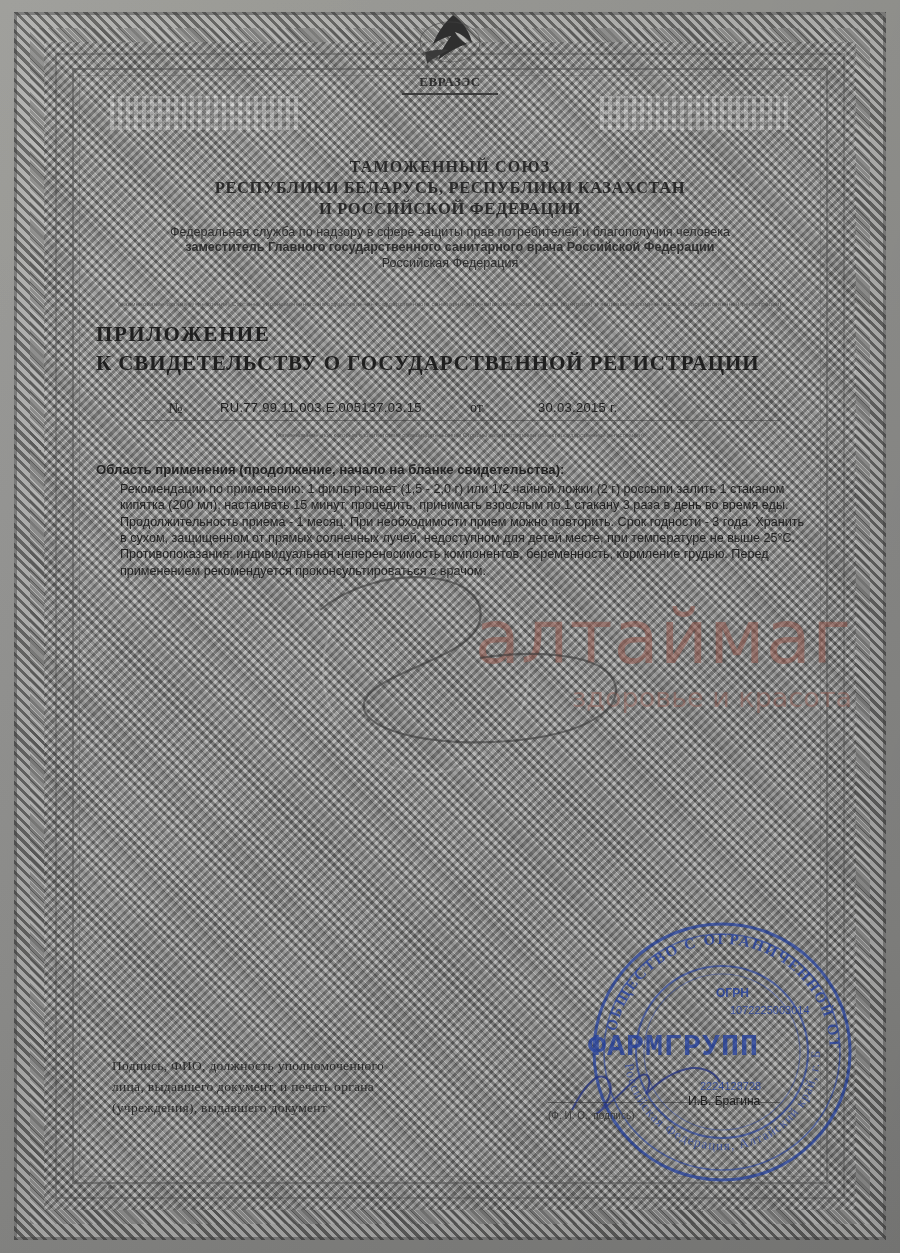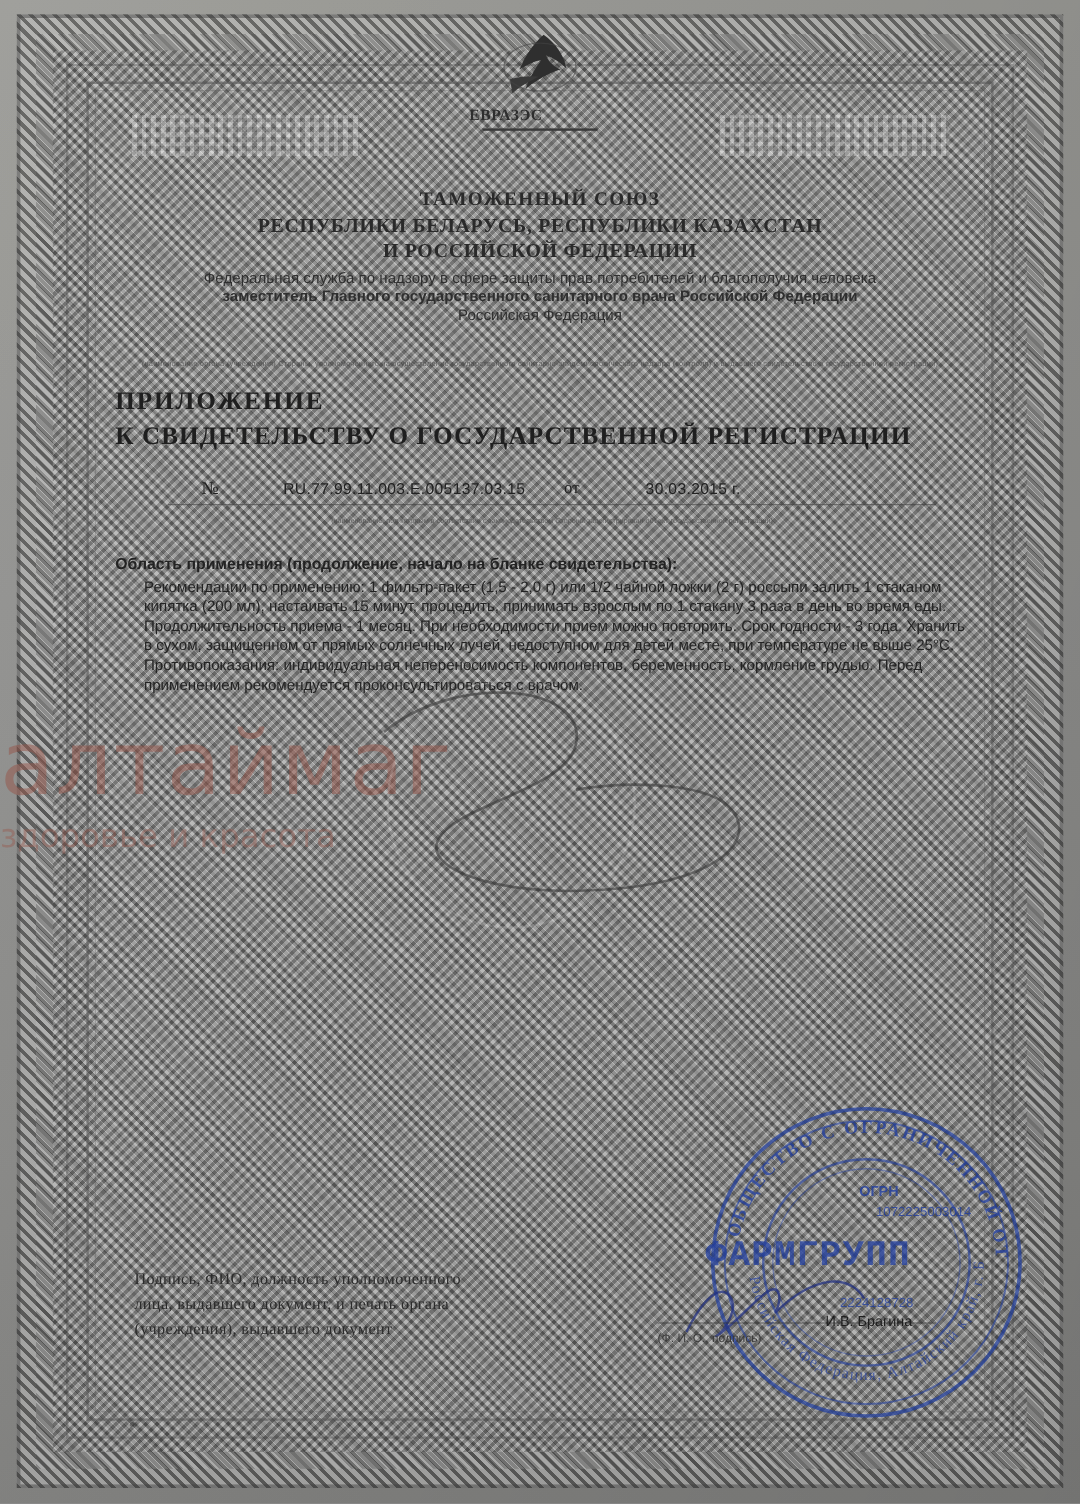--- a/index.html
+++ b/index.html
@@ -73,22 +73,22 @@
       repeating-linear-gradient(0deg, rgba(255,255,255,.22) 0 4px, rgba(70,70,70,.18) 4px 8px);
     opacity: .75;
   }
   .guilloche.left  { left: 110px;  width: 190px; }
   .guilloche.right { right: 110px; width: 190px; }
 
   
   .emblem {
     position: absolute;
     left: 50%; transform: translateX(-50%);
-    top: 26px;
-    width: 118px; 
+    top: 12px;
+    width: 118px; text-align: center;
   }
   .emblem .bird {
     width: 74px; height: 60px;
     margin: 0 auto;
     position: relative;
   }
   .emblem-text {
     font-family: "Liberation Serif", serif;
     font-weight: bold;
     font-size: 13px;
@@ -177,21 +177,21 @@
     height: 22px;
     font-family: "Liberation Sans", sans-serif;
     font-size: 13px;
     color: #222;
   }
   .numrow .lbl-no {
     position:absolute; left: 28px; top: 2px;
     font-family:"Liberation Serif", serif; font-size: 15px;
   }
   .numrow .regno {
-    position: absolute; left: 96px; top: 2px;
+    position: absolute; left: 80px; top: 2px;
     letter-spacing: .3px;
     text-align: center;
   }
   .numrow .lbl-ot {
     position: absolute; left: 330px; top: 2px;
     font-family:"Liberation Serif", serif; font-size: 14px;
   }
   .numrow .date {
     position: absolute; left: 398px; top: 2px;
     letter-spacing: .3px;
@@ -228,21 +228,21 @@
     line-height: 1.30;
     text-align: left;
     margin-left: 24px;
   }
 
   
   .watermark {
     position: absolute;
     left: 0; top: 600px;
     width: 852px;
-    text-align: left;
+    text-align: right;
     pointer-events: none;
   }
   .wm-main {
     font-family: "DejaVu Sans", sans-serif;
     font-size: 74px;
     color: rgba(150,84,72,.50);
     letter-spacing: 1px;
     line-height: 1;
   }
   .wm-sub {

